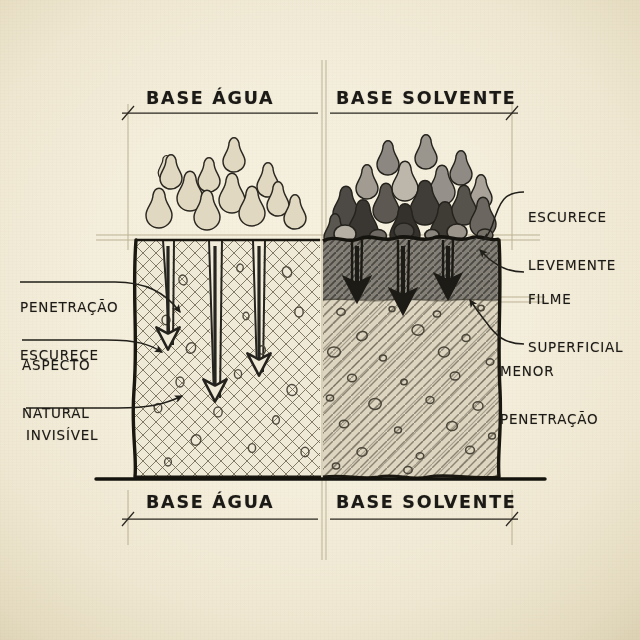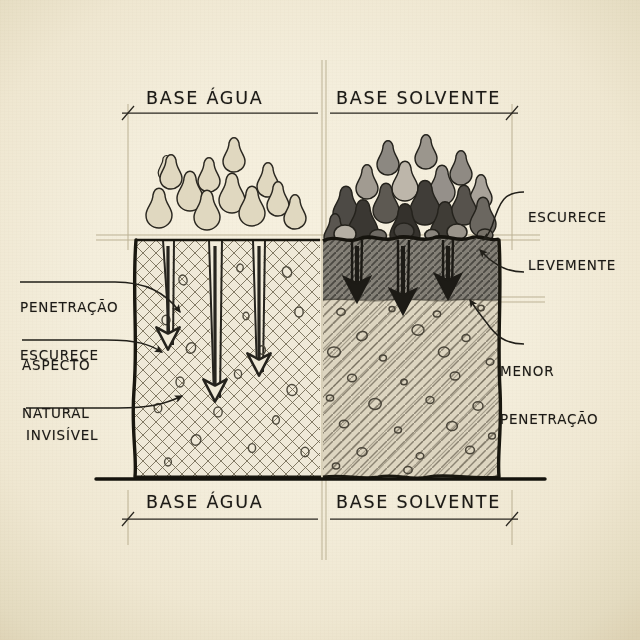--- a/index.html
+++ b/index.html
@@ -44,21 +44,21 @@
     position: absolute;
     font-family: "DejaVu Sans", sans-serif;
     color: #1c1a16;
     letter-spacing: .055em;
     white-space: pre;
     line-height: 1.18;
     text-shadow: 0 0 1px rgba(40,36,28,.35);
   }
   .lbl-title {
     font-size: 17.5px;
-    font-weight: 400;
+    font-weight: 700;
     letter-spacing: .1em;
   }
   .lbl-note {
     font-size: 13.5px;
     letter-spacing: .06em;
   }
 </style>
 </head>
 <body>
 
@@ -326,17 +326,21 @@
     <div>NATURAL</div>
   </div>
   <div class="lbl lbl-note" style="left:528px; top:178px;">
     <div>ESCURECE</div>
     <div>LEVEMENTE</div>
   </div>
 
   <div class="lbl lbl-note" style="left:26px; top:396px;">
     <div>INVISÍVEL</div>
   </div>
+  <div class="lbl lbl-note" style="left:528px; top:260px;">
+    <div>FILME</div>
+    <div>SUPERFICIAL</div>
+  </div>
   <div class="lbl lbl-note" style="left:500px; top:332px;">
     <div>MENOR</div>
     <div>PENETRAÇÃO</div>
   </div>
 </div>
 
 </body></html>

